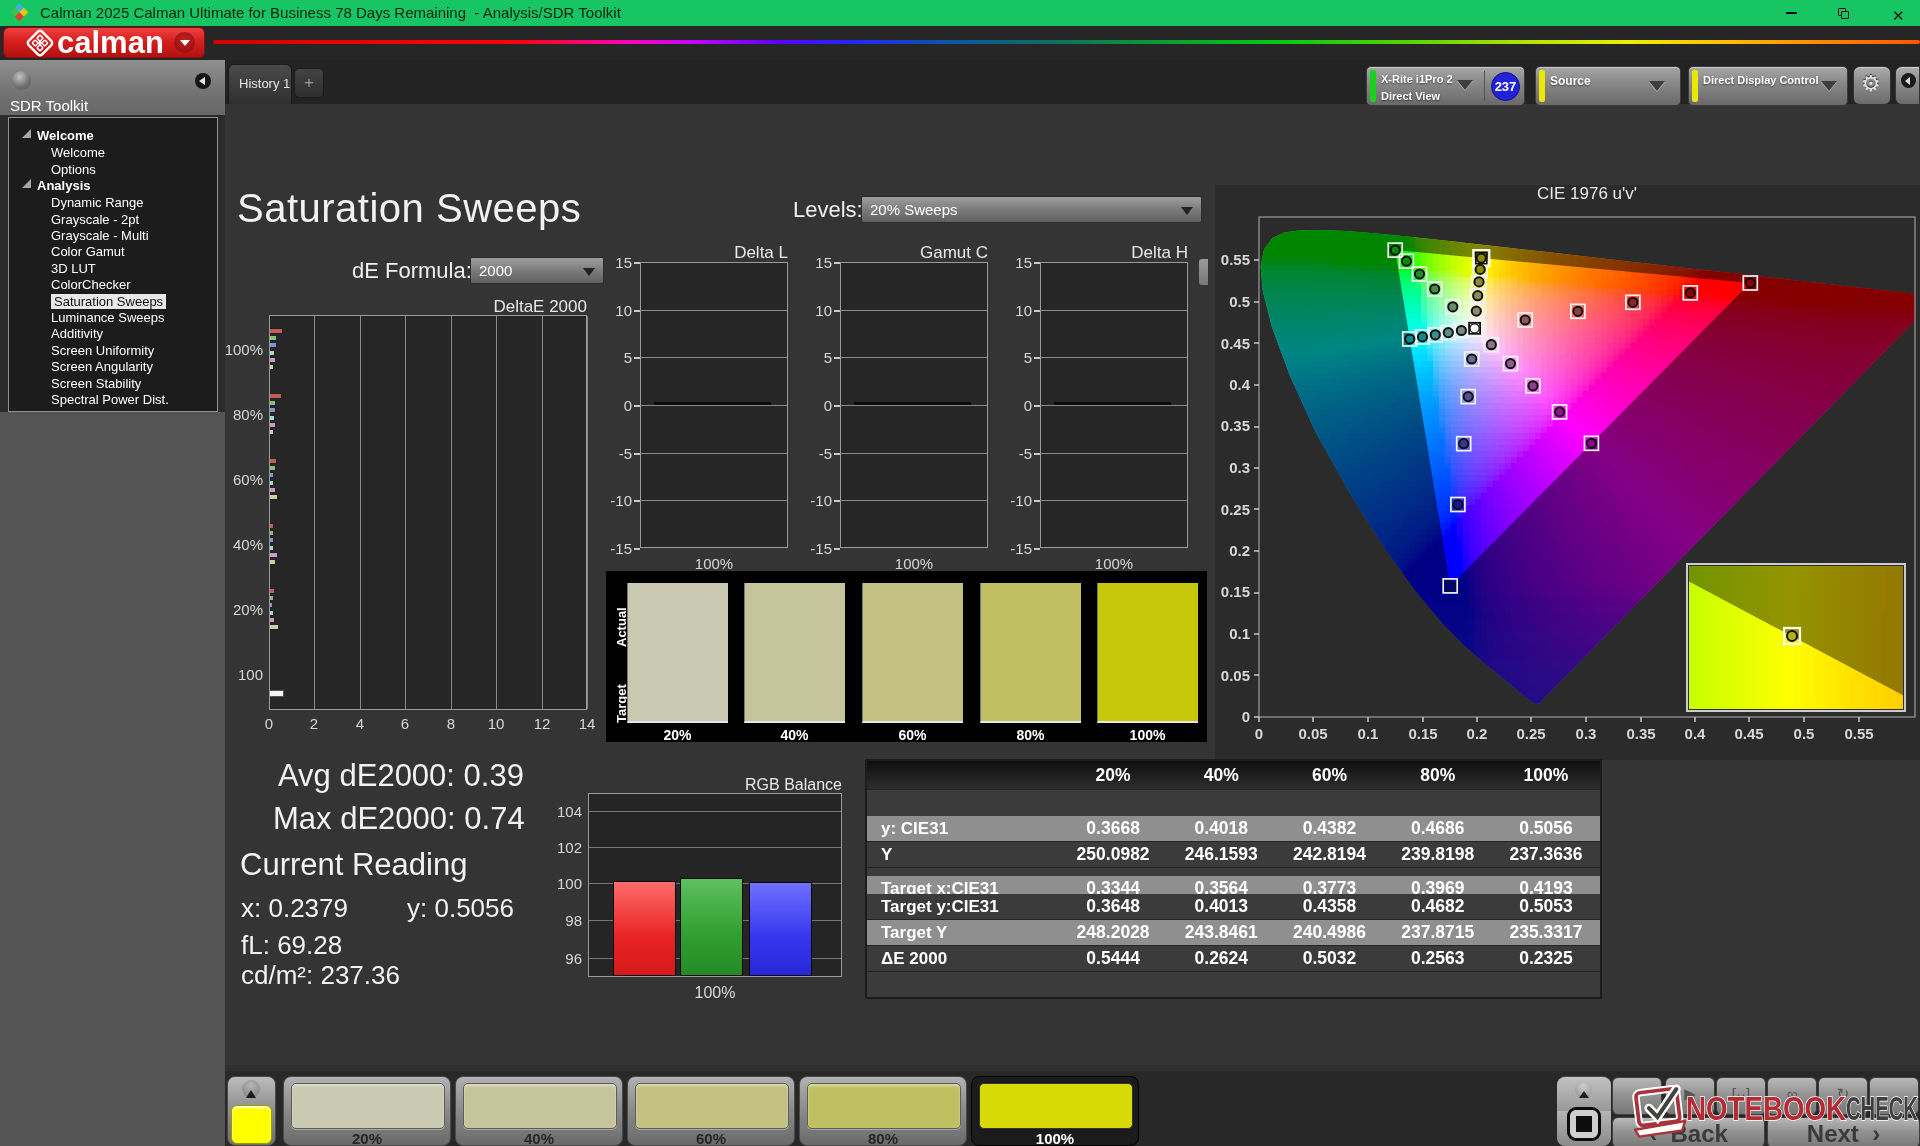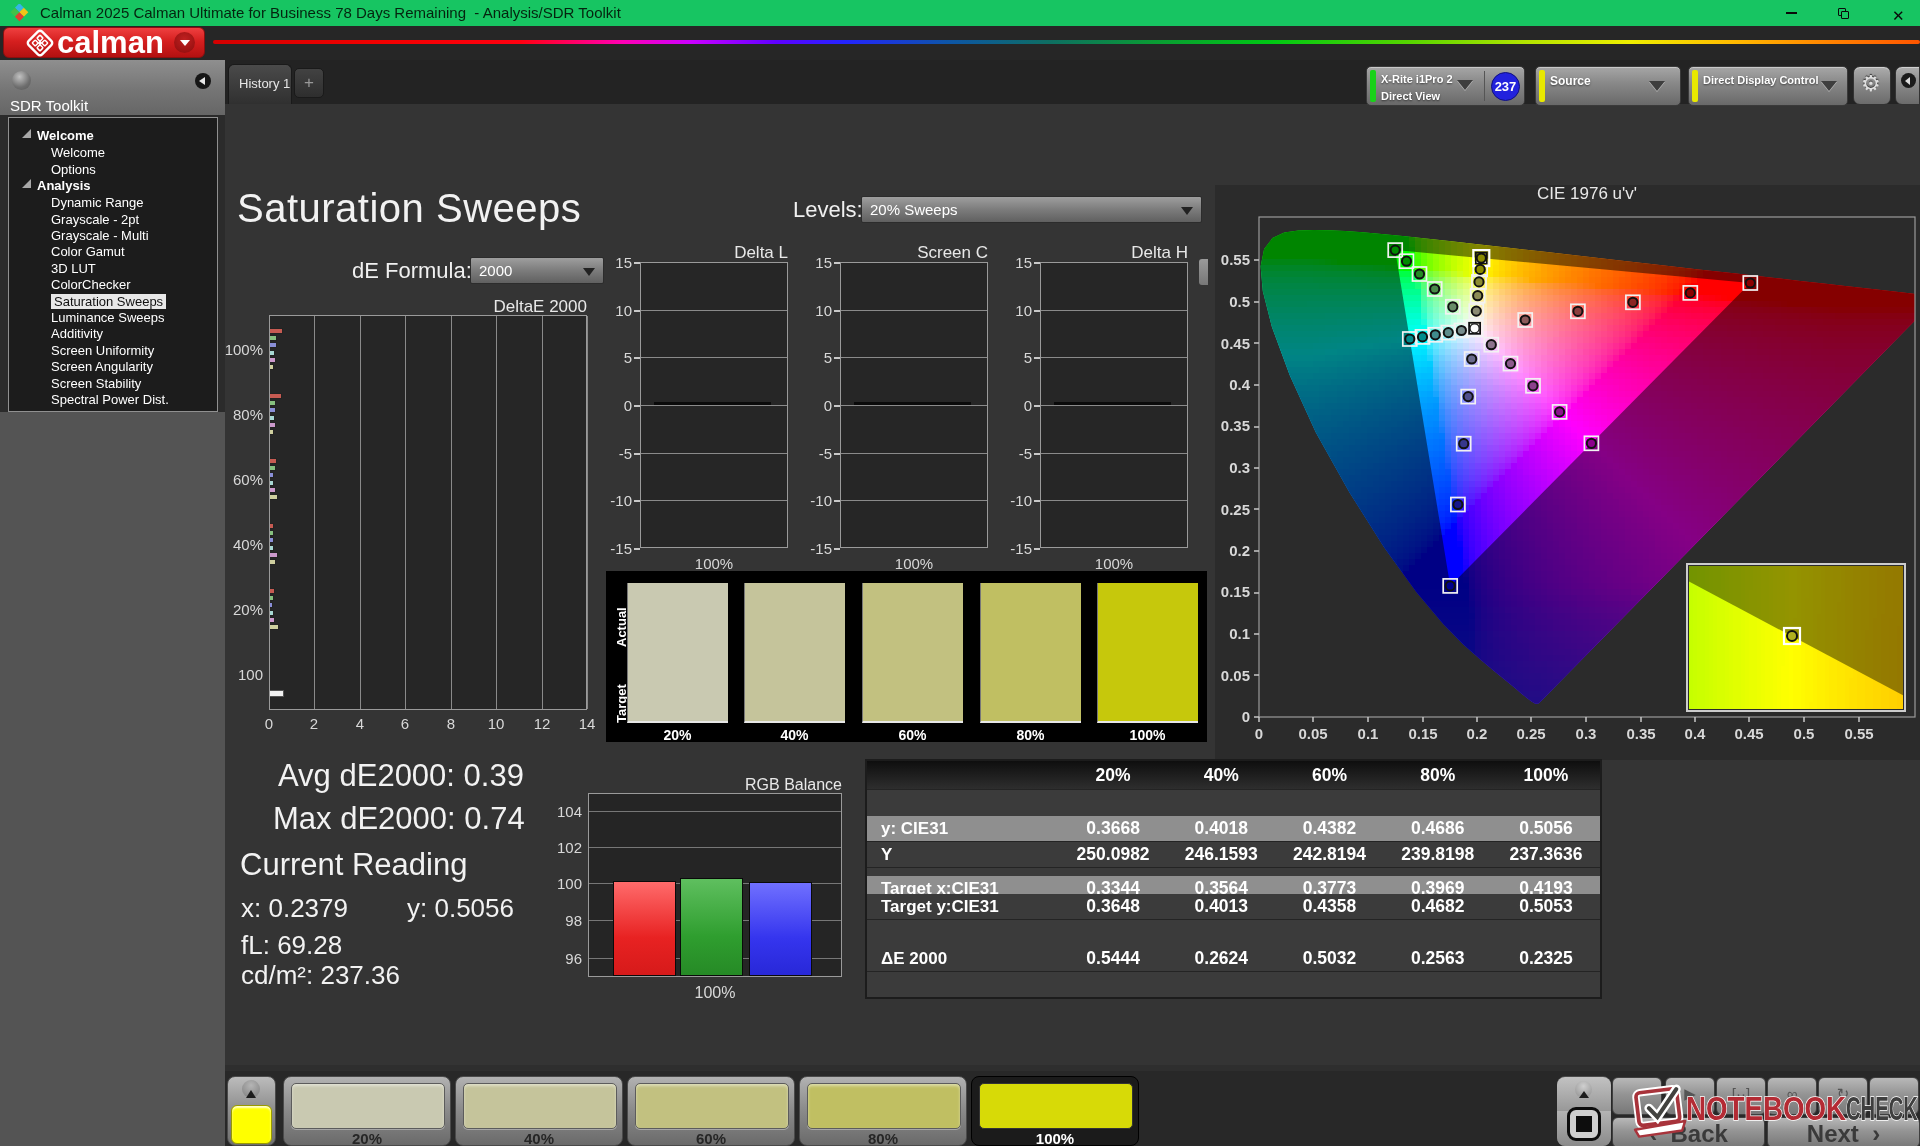--- a/index.html
+++ b/index.html
@@ -239,21 +239,21 @@
 <div class="gline" style="left:641px;top:453px;width:146px"></div>
 <div class="albl" style="left:598px;top:445px;width:34px;text-align:right">-5</div>
 <div class="bar" style="left:634px;top:453px;width:6px;height:1.5px;background:#c8c8c8"></div>
 <div class="gline" style="left:641px;top:500px;width:146px"></div>
 <div class="albl" style="left:598px;top:492px;width:34px;text-align:right">-10</div>
 <div class="bar" style="left:634px;top:500px;width:6px;height:1.5px;background:#c8c8c8"></div>
 <div class="albl" style="left:598px;top:540px;width:34px;text-align:right">-15</div>
 <div class="bar" style="left:634px;top:548px;width:6px;height:1.5px;background:#c8c8c8"></div>
 <div class="bar" style="left:654px;top:402px;width:117px;height:3px;background:#0a0a0a"></div>
 <div class="albl" style="left:640px;top:555px;width:148px;text-align:center;font-size:15px">100%</div>
-<div class="ctitle" style="left:840px;top:243px;width:148px">Screen C</div>
+<div class="ctitle" style="left:840px;top:243px;width:148px">Gamut C</div>
 <div class="plot" style="left:840px;top:262px;width:148px;height:286px"></div>
 <div class="albl" style="left:798px;top:254px;width:34px;text-align:right">15</div>
 <div class="bar" style="left:834px;top:262px;width:6px;height:1.5px;background:#c8c8c8"></div>
 <div class="gline" style="left:841px;top:310px;width:146px"></div>
 <div class="albl" style="left:798px;top:302px;width:34px;text-align:right">10</div>
 <div class="bar" style="left:834px;top:310px;width:6px;height:1.5px;background:#c8c8c8"></div>
 <div class="gline" style="left:841px;top:357px;width:146px"></div>
 <div class="albl" style="left:798px;top:349px;width:34px;text-align:right">5</div>
 <div class="bar" style="left:834px;top:357px;width:6px;height:1.5px;background:#c8c8c8"></div>
 <div class="gline" style="left:841px;top:405px;width:146px"></div>
@@ -2128,20 +2128,28 @@
       <div class="trc">0.4193</div>
     </div>
     <div class="trow" style="top:133px;height:26px;background:#3b3b3b;border-bottom:1px solid #242424">
       <div class="trl">Target y:CIE31</div>
       <div class="trc">0.3648</div>
       <div class="trc">0.4013</div>
       <div class="trc">0.4358</div>
       <div class="trc">0.4682</div>
       <div class="trc">0.5053</div>
     </div>
+    <div class="trow" style="top:159px;height:26px;background:#8f8f8f;border-bottom:1px solid #242424">
+      <div class="trl">Target Y</div>
+      <div class="trc">248.2028</div>
+      <div class="trc">243.8461</div>
+      <div class="trc">240.4986</div>
+      <div class="trc">237.8715</div>
+      <div class="trc">235.3317</div>
+    </div>
     <div class="trow" style="top:185px;height:26px;background:#3b3b3b;border-bottom:1px solid #242424">
       <div class="trl">ΔE 2000</div>
       <div class="trc">0.5444</div>
       <div class="trc">0.2624</div>
       <div class="trc">0.5032</div>
       <div class="trc">0.2563</div>
       <div class="trc">0.2325</div>
     </div>
   </div>
 <div class="ab" id="botbar"></div>

